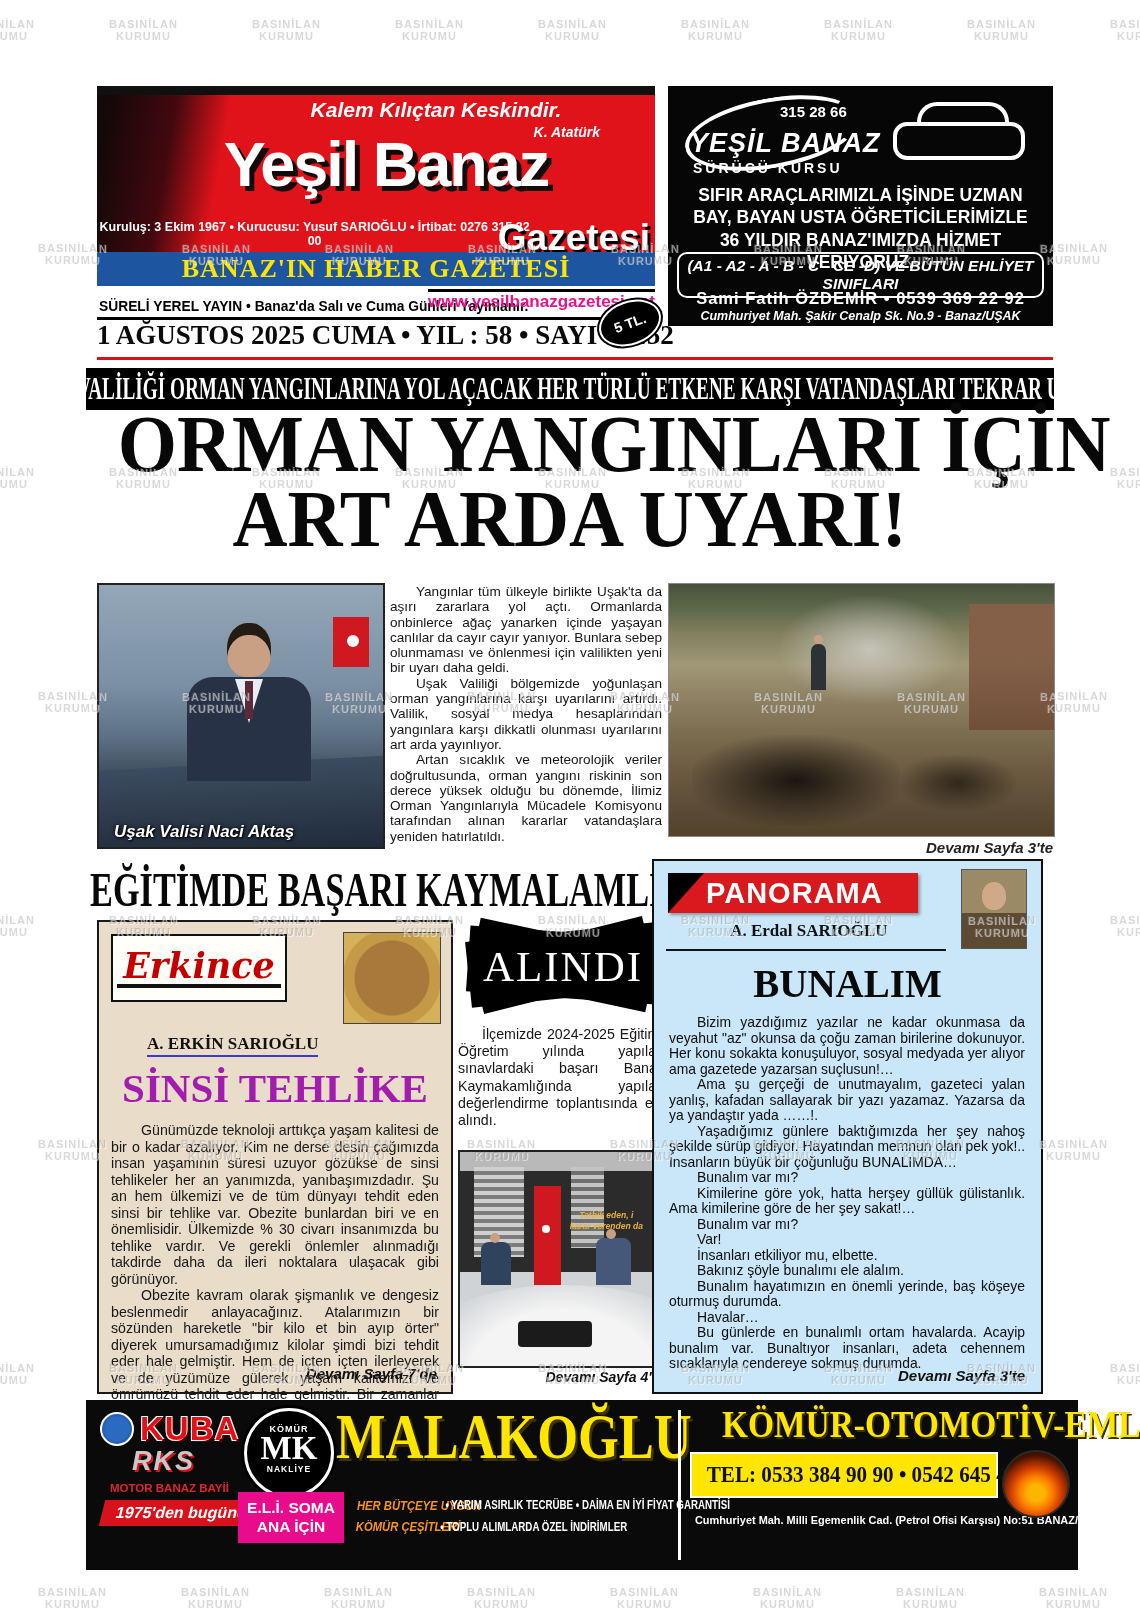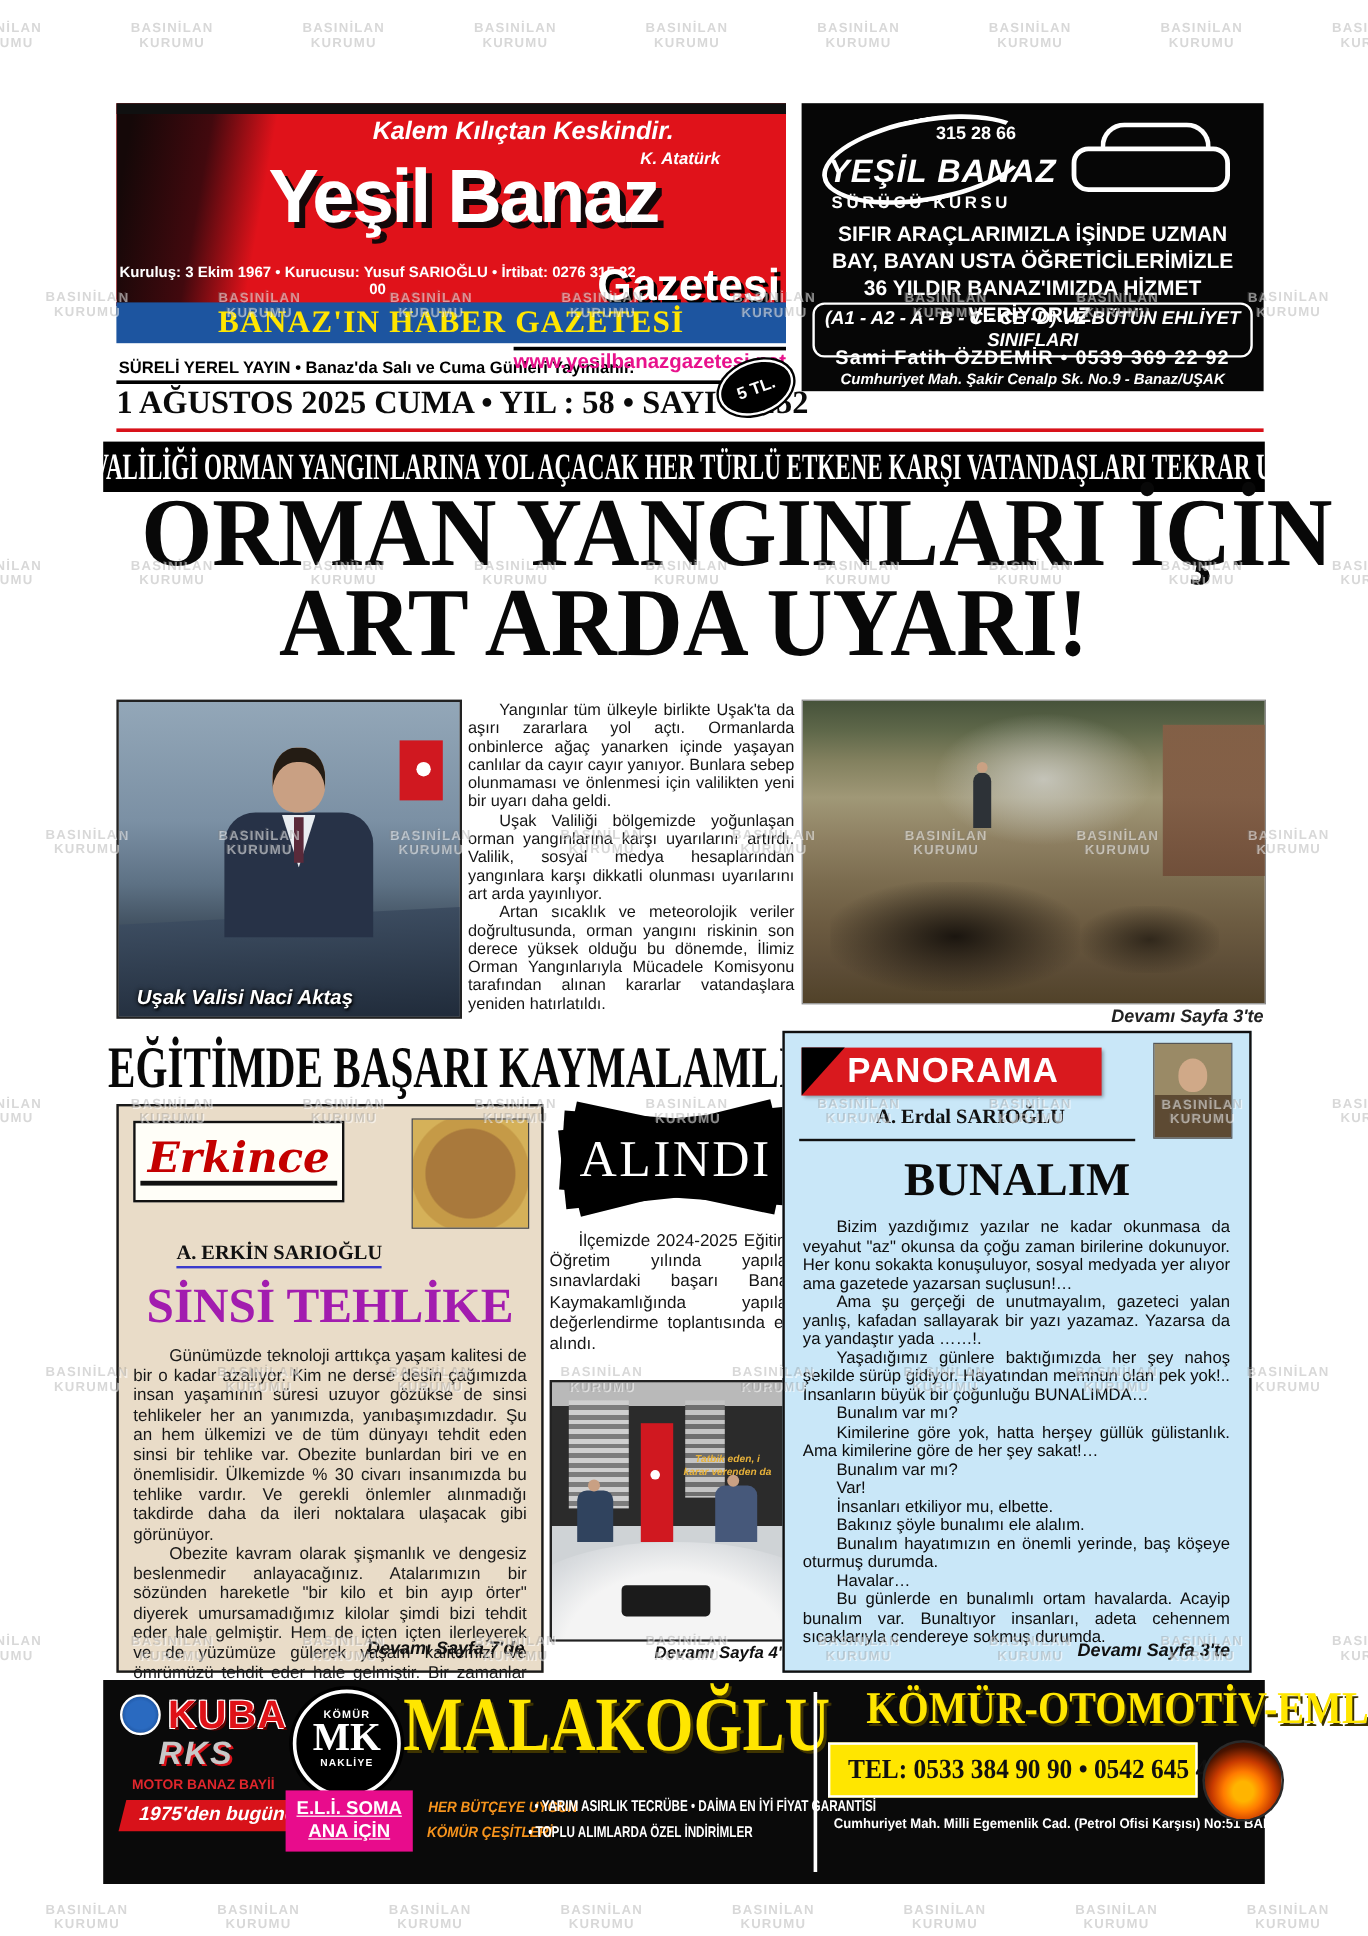--- a/index.html
+++ b/index.html
@@ -136,40 +136,40 @@
             background:linear-gradient(180deg,#9a8a66 0 55%,#5d4a33 55% 100%);}
   .pan-port::after{content:"";position:absolute;left:20px;top:12px;width:24px;height:28px;border-radius:50% 50% 45% 45%;background:#d0a988;}
   .pan-author{position:absolute;left:0;top:60px;width:80%;text-align:center;font-family:"Liberation Serif",serif;font-weight:bold;font-size:17px;}
   .pan-rule{position:absolute;left:12px;top:88px;width:280px;height:2px;background:#111;}
   .pan-title{position:absolute;left:0;top:100px;width:100%;text-align:center;font-family:"Liberation Serif",serif;font-weight:bold;font-size:39px;color:#0a0a0a;}
   .pan-body{position:absolute;left:15px;top:154px;width:356px;}
   .pan-body p{margin:0;text-align:justify;text-indent:28px;font-size:13.9px;line-height:15.5px;color:#0c0c0c;}
   .pan-cont{position:absolute;right:16px;bottom:8px;font-style:italic;font-weight:bold;font-size:15px;}
 
   
-  .botads{left:86px;top:1400px;width:968px;height:170px;background:#0a0a0a;color:#fff;}
+  .botads{left:86px;top:1400px;width:968px;height:170px;background:#0a0a0a;color:#fff;padding-left:24px;}
   .kuba-row{position:absolute;left:14px;top:10px;display:flex;align-items:center;gap:6px;}
   .kuba-circle{width:30px;height:30px;border-radius:50%;background:radial-gradient(circle,#2a6ac0 55%,#123e7e);border:2px solid #fff;}
   .kuba-text{color:#e01218;font-weight:bold;font-size:33px;letter-spacing:1px;
              text-shadow:-1px -1px 0 #fff,1px -1px 0 #fff,-1px 1px 0 #fff,2px 2px 0 #5a0000;}
   .rks{position:absolute;left:46px;top:46px;font-style:italic;font-weight:bold;font-size:27px;color:#c8c8c8;
        text-shadow:2px 2px 0 #d8121a;letter-spacing:2px;}
   .motor{position:absolute;left:24px;top:82px;color:#e0262c;font-weight:bold;font-size:11.5px;}
   .since{position:absolute;left:16px;top:100px;background:#d8121a;transform:skewX(-14deg);padding:4px 14px;}
   .since span{display:inline-block;color:#fff;font-weight:bold;font-size:16px;}
   .mk{position:absolute;left:158px;top:8px;width:84px;height:84px;border-radius:50%;background:#000;border:3px solid #fff;
       box-shadow:0 0 0 3px #000;text-align:center;color:#fff;}
   .mk-top{font-size:9px;margin-top:13px;letter-spacing:1px;font-weight:bold;}
   .mk-mid{font-family:"Liberation Serif",serif;font-weight:bold;font-size:33px;line-height:.9;}
   .mk-bot{font-size:8.5px;letter-spacing:1px;font-weight:bold;}
   .mala{position:absolute;left:250px;top:0px;}
   .mala span{font-family:"Liberation Serif",serif;font-weight:bold;font-size:64px;color:#ffe600;white-space:nowrap;
              display:inline-block;transform:scaleX(.82);transform-origin:left;text-shadow:3px 3px 0 #3f3400;}
   .eli{position:absolute;left:152px;top:92px;width:102px;background:#e80c8c;text-align:center;padding:6px 2px;}
-  .eli div{color:#fff;font-weight:bold;font-size:15.5px;line-height:1.25;text-decoration:underline;}
+  .eli div{color:#fff;font-weight:bold;font-size:15.5px;line-height:1.25;}
   .budget{position:absolute;left:264px;top:96px;width:110px;text-align:center;}
   .budget div{color:#f7941d;font-style:italic;font-weight:bold;font-size:12.5px;line-height:1.7;white-space:nowrap;
               display:inline-block;transform:scaleX(.9);}
   .bullets{position:absolute;left:312px;top:94px;width:272px;text-align:center;}
   .bullets div{color:#fff;font-weight:bold;font-size:13px;line-height:1.7;white-space:nowrap;display:inline-block;transform:scaleX(.75);}
   .bdiv{position:absolute;left:592px;top:10px;width:3px;height:150px;background:#fff;}
   .brt{position:absolute;left:604px;top:2px;width:360px;text-align:center;}
   .brt span{font-family:"Liberation Serif",serif;font-weight:bold;font-size:38px;color:#ffe600;white-space:nowrap;
             display:inline-block;transform:scaleX(.88);text-shadow:2px 2px 0 #3a3000;}
   .btel{position:absolute;left:604px;top:52px;width:304px;background:#ffe600;border:2px solid #fff;text-align:center;padding:8px 0;}

